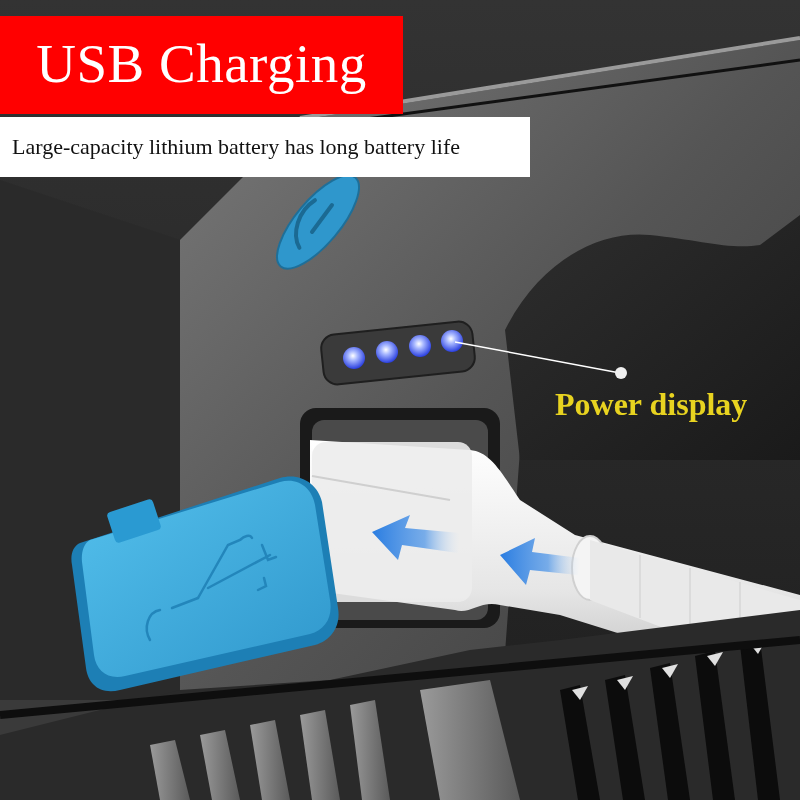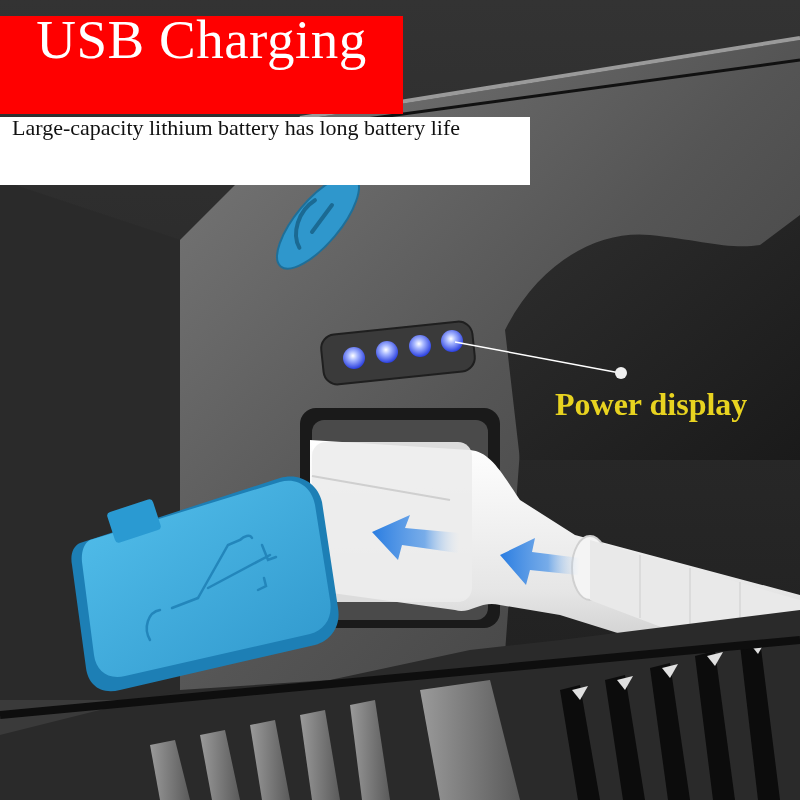--- a/index.html
+++ b/index.html
@@ -1,25 +1,25 @@
 <!DOCTYPE html>
 <html><head>
   <meta charset="utf-8">
   <style>
     html, body { margin: 0; padding: 0; }
     body { width: 800px; height: 800px; overflow: hidden; background: #2b2b2b; position: relative; font-family: "Liberation Serif", "DejaVu Serif", serif; }
     .scene { position: absolute; inset: 0; width: 800px; height: 800px; }
     .title-banner {
       position: absolute; left: 0; top: 16px; width: 403px; height: 98px;
-      background: #ff0000; display: flex; justify-content: center;
+      background: #ff0000; display: flex; align-items: center; justify-content: center;
     }
     .title-text { color: #ffffff; font-size: 55px; letter-spacing: 0.5px; line-height: 1; margin-top: -4px; }
     .subtitle-banner {
-      position: absolute; left: 0; top: 117px; width: 530px; height: 68px;
-      background: #ffffff; display: flex; padding-left: 12px; box-sizing: border-box;
+      position: absolute; left: 0; top: 117px; width: 530px; height: 60px;
+      background: #ffffff; display: flex; align-items: center; padding-left: 12px; box-sizing: border-box;
     }
     .subtitle-text { color: #111111; font-size: 22px; line-height: 1; }
     .callout-label {
       position: absolute; left: 555px; top: 388px; color: #e8d320; font-size: 32px; font-weight: bold; line-height: 1;
     }
   </style>
 </head>
 <body>
 
 <svg class="scene" viewBox="0 0 800 800" xmlns="http://www.w3.org/2000/svg">

